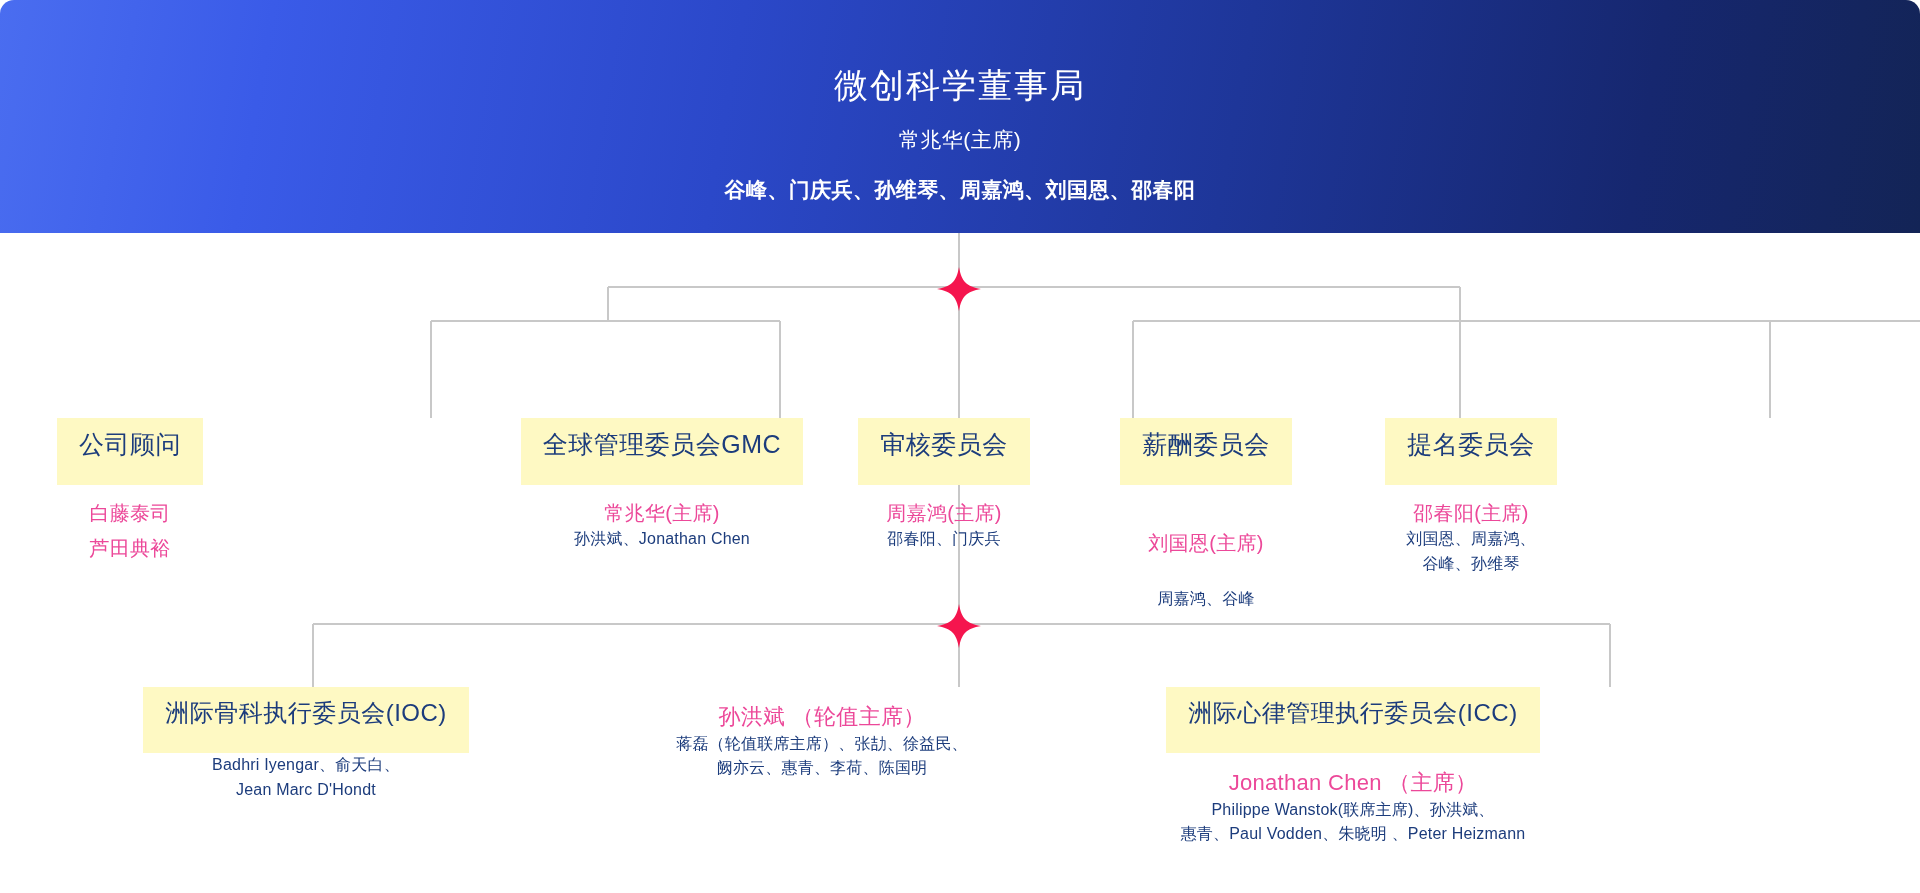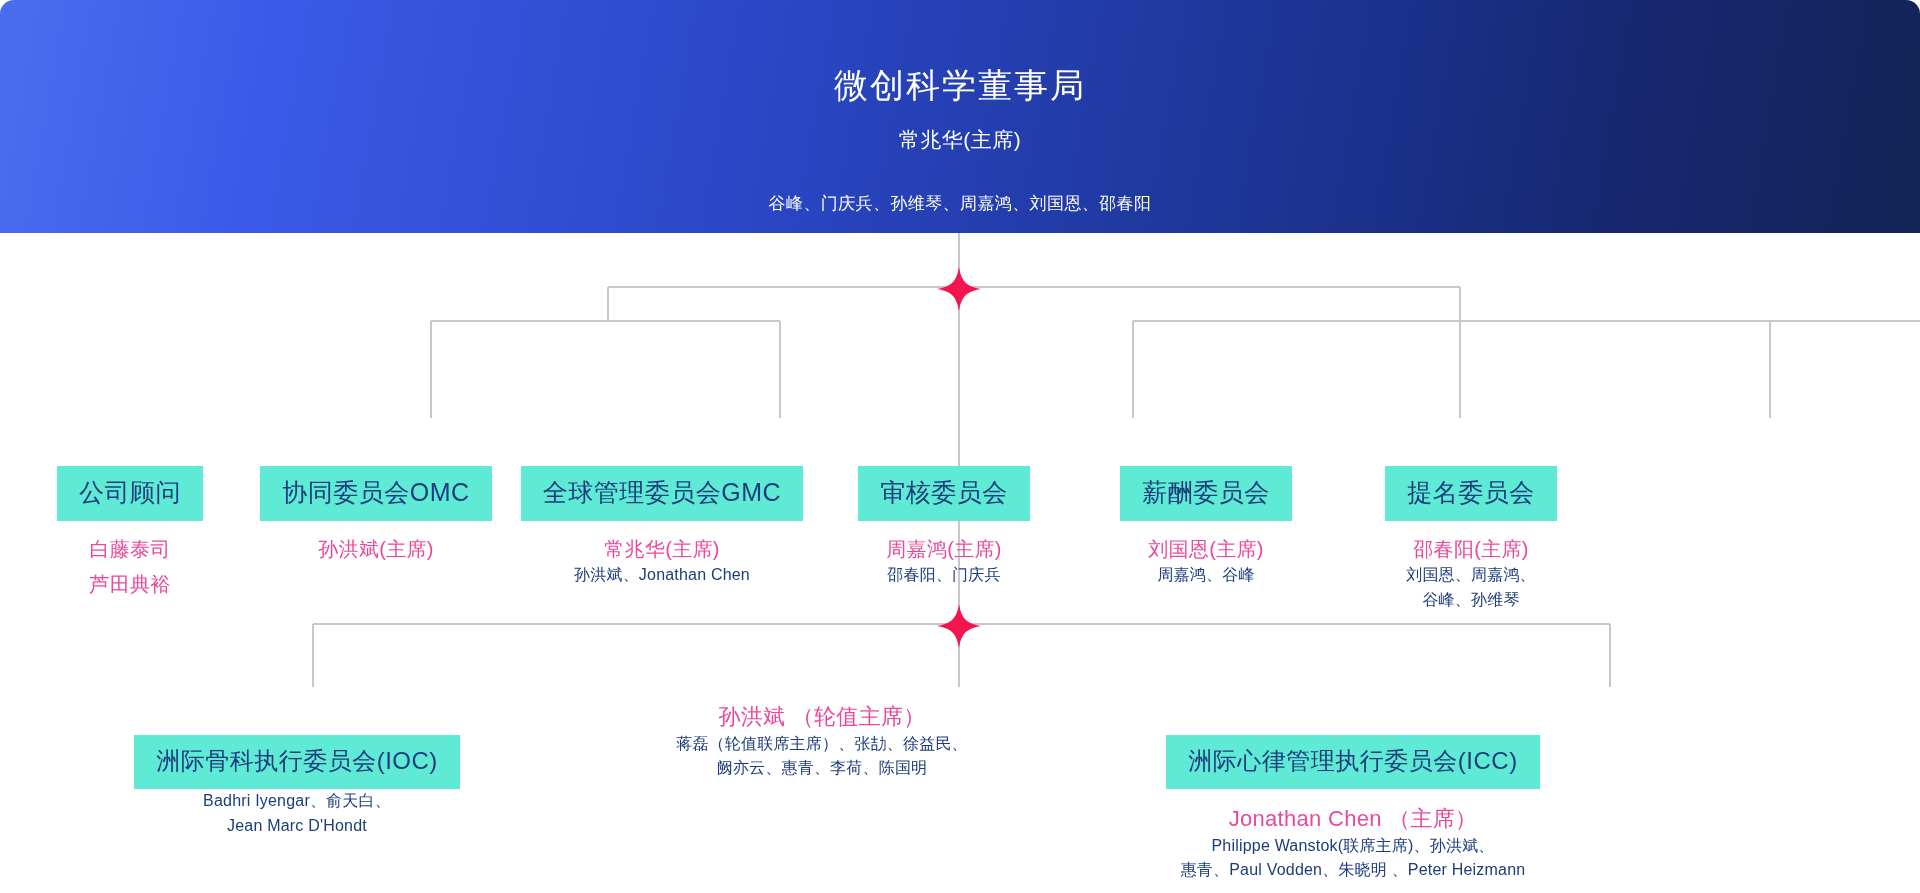--- a/index.html
+++ b/index.html
@@ -44,23 +44,23 @@
   }
   .header-chair {
     color: #ffffff;
     font-size: 21px;
     font-weight: 400;
     margin-top: 19px;
     letter-spacing: 0.5px;
   }
   .header-members {
     color: #ffffff;
-    font-size: 17px;
-    font-weight: 400;
-    margin-top: 38px;
+    font-size: 21px;
+    font-weight: 700;
+    margin-top: 22px;
     letter-spacing: 0.4px;
   }
 
   
   .connector-layer {
     position: absolute;
     left: 0;
     top: 0;
     width: 1920px;
     height: 893px;
@@ -68,30 +68,29 @@
   }
 
   
   .node {
     position: absolute;
     display: flex;
     flex-direction: column;
     align-items: center;
   }
   .node-title {
-    background: #5eead4;
+    background: #fef9c3;
     color: #1c3C7c;
     font-size: 25px;
     font-weight: 400;
     line-height: 1;
-    padding: 14px 22px 16px;
+    padding: 14px 22px 28px;
     white-space: nowrap;
     letter-spacing: 0.5px;
     text-align: center;
-    margin-top: 48px;
   }
   .node-title.small {
     font-size: 24px;
   }
   .node-chair {
     color: #ec4899;
     font-size: 20px;
     font-weight: 400;
     margin-top: 15px;
     white-space: nowrap;
@@ -113,23 +112,23 @@
   }
   .node-members.wide {
     font-size: 16px;
   }
 
   
   #node-advisor     { left: 39px;   top: 418px;  width: 182px; }
   #node-omc         { left: 243px;  top: 418px;  width: 266px; }
   #node-gmc         { left: 500px;  top: 418px;  width: 324px; }
   #node-audit       { left: 839px;  top: 418px;  width: 210px; }
-  #node-remuneration{ left: 1101px; top: 418px;  width: 210px; }
+  #node-remuneration{ left: 1101px; top: 418px;  width: 210px; gap: 30px; }
   #node-nomination  { left: 1366px; top: 418px;  width: 210px; }
-  #node-ioc         { left: 102px;   top: 687px;  width: 390px; }
+  #node-ioc         { left: 111px;   top: 687px;  width: 390px; }
   #node-cec         { left: 627px;  top: 687px;  width: 390px; }
   #node-icc         { left: 1133px; top: 687px;  width: 440px; }
 </style>
 </head>
 <body>
 
 <div id="chart-root">
 
   <div class="header-banner">
     <div class="header-title">微创科学董事局</div>
@@ -166,25 +165,20 @@
     <path d="M959 267 C961.5 281.5 966.5 286.5 981 289 C966.5 291.5 961.5 296.5 959 311 C956.5 296.5 951.5 291.5 937 289 C951.5 286.5 956.5 281.5 959 267 Z" fill="#f5154e"></path>
     <path d="M959 604 C961.5 618.5 966.5 623.5 981 626 C966.5 628.5 961.5 633.5 959 648 C956.5 633.5 951.5 628.5 937 626 C951.5 623.5 956.5 618.5 959 604 Z" fill="#f5154e"></path>
   </svg>
 
   <div class="node" id="node-advisor">
     <div class="node-title">公司顾问</div>
     <div class="node-chair">白藤泰司</div>
     <div class="node-chair" style="margin-top:8px;">芦田典裕</div>
   </div>
 
-  <div class="node" id="node-omc">
-    <div class="node-title">协同委员会OMC</div>
-    <div class="node-chair">孙洪斌(主席)</div>
-    <div class="node-members"></div>
-  </div>
 
   <div class="node" id="node-gmc">
     <div class="node-title">全球管理委员会GMC</div>
     <div class="node-chair">常兆华(主席)</div>
     <div class="node-members">孙洪斌、Jonathan Chen</div>
   </div>
 
   <div class="node" id="node-audit">
     <div class="node-title">审核委员会</div>
     <div class="node-chair">周嘉鸿(主席)</div>

